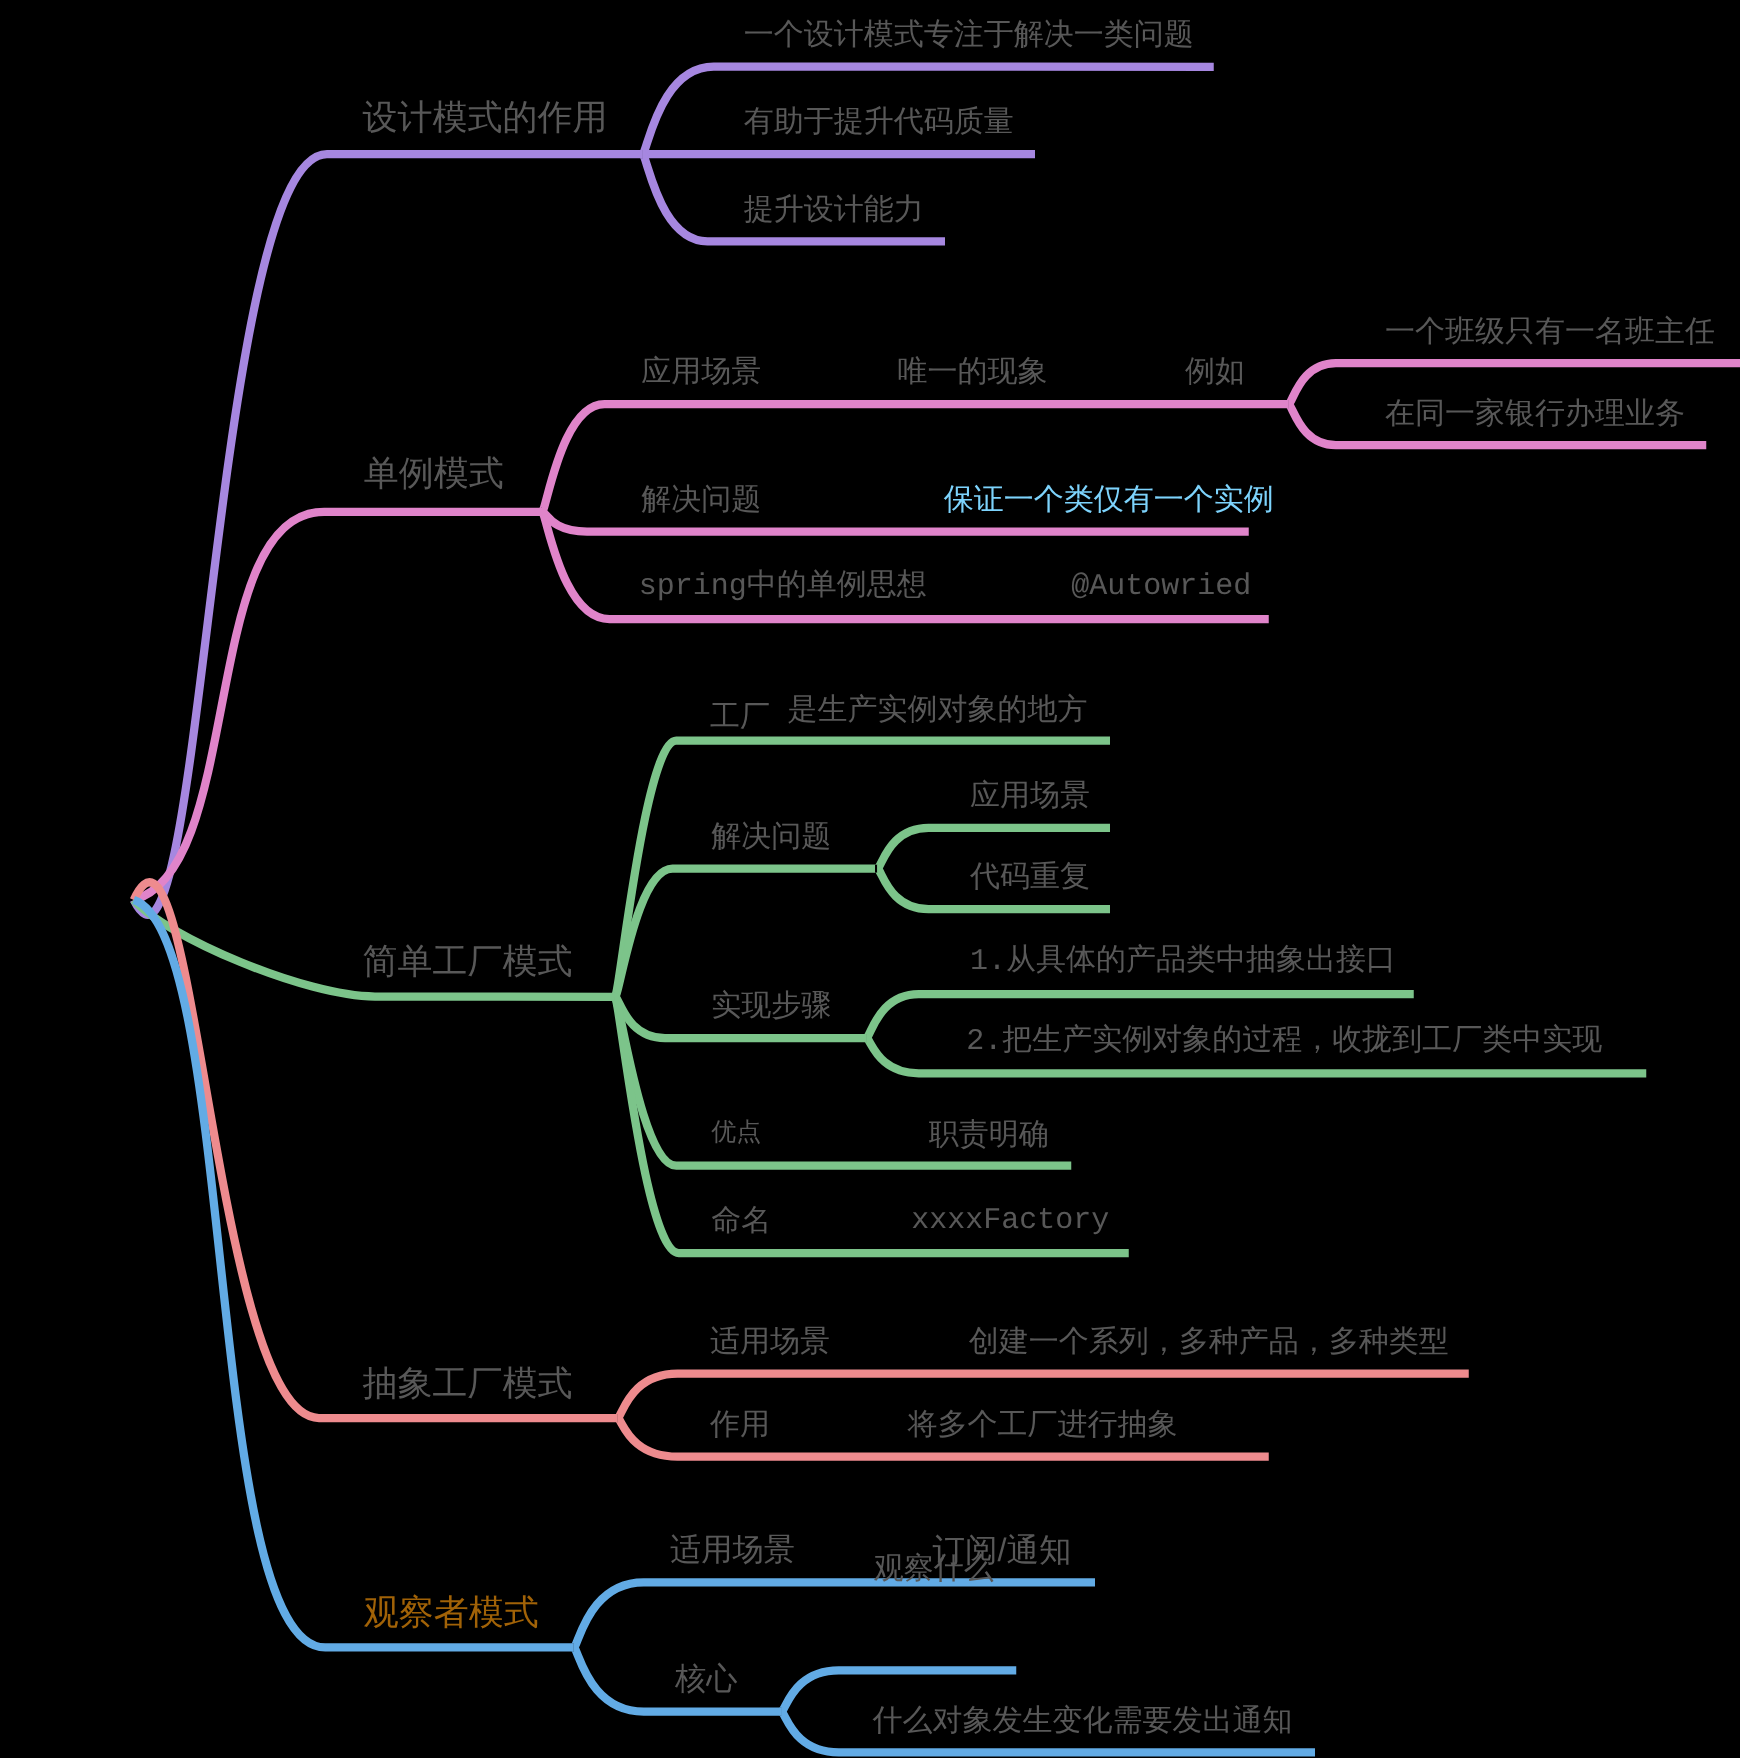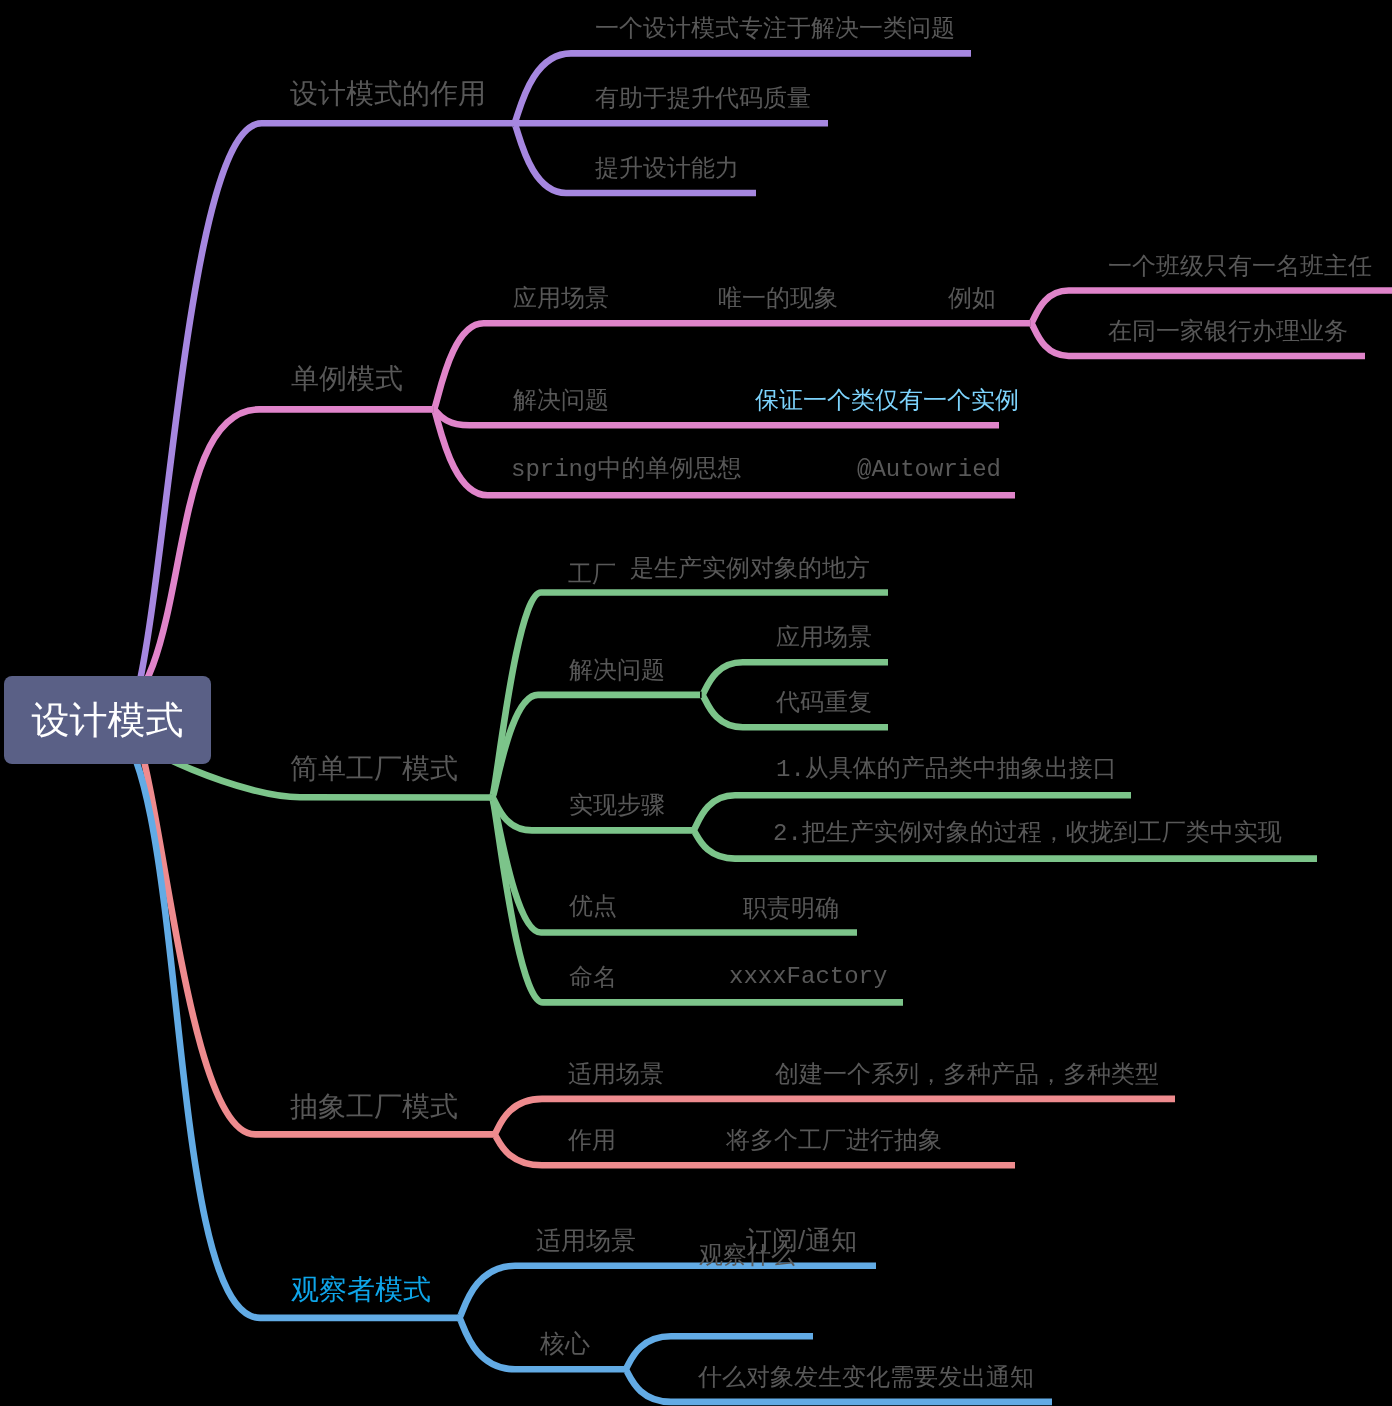--- a/index.html
+++ b/index.html
@@ -40,23 +40,20 @@
       <path d="M693 830.4 C696.5 830.4 701.384 858.6 735 858.6 L1317 858.6" fill="none" stroke="#7cc48a" stroke-width="6.6" stroke-linecap="butt" stroke-linejoin="round"></path>
       <path d="M107 720 C155.5 614.3 171.1 1134.4 255.2 1134.4 L494 1134.4" fill="none" stroke="#ee8b8e" stroke-width="6.6" stroke-linecap="butt" stroke-linejoin="round"></path>
       <path d="M494 1134.4 C497.5 1134.4 503.26 1098.9 542 1098.9 L1175 1098.9" fill="none" stroke="#ee8b8e" stroke-width="6.6" stroke-linecap="butt" stroke-linejoin="round"></path>
       <path d="M494 1134.4 C497.5 1134.4 502.70799999999997 1165.3 542 1165.3 L1015 1165.3" fill="none" stroke="#ee8b8e" stroke-width="6.6" stroke-linecap="butt" stroke-linejoin="round"></path>
       <path d="M107 720 C189.6 747 163.7 1317.9 260.2 1317.9 L459 1317.9" fill="none" stroke="#62abe5" stroke-width="6.6" stroke-linecap="butt" stroke-linejoin="round"></path>
       <path d="M459 1317.9 C462.5 1317.9 470.252 1265.8 515 1265.8 L876 1265.8" fill="none" stroke="#62abe5" stroke-width="6.6" stroke-linecap="butt" stroke-linejoin="round"></path>
       <path d="M459 1317.9 C462.5 1317.9 470.168 1369.3 515 1369.3 L625 1369.3" fill="none" stroke="#62abe5" stroke-width="6.6" stroke-linecap="butt" stroke-linejoin="round"></path>
       <path d="M625 1369.3 C628.5 1369.3 633.96 1336.3 671 1336.3 L813 1336.3" fill="none" stroke="#62abe5" stroke-width="6.6" stroke-linecap="butt" stroke-linejoin="round"></path>
       <path d="M625 1369.3 C628.5 1369.3 633.912 1401.9 671 1401.9 L1052 1401.9" fill="none" stroke="#62abe5" stroke-width="6.6" stroke-linecap="butt" stroke-linejoin="round"></path>
     </svg>
-  <div id="root-box" style="position: absolute; display: flex; align-items: center; justify-content: center; line-height: 1; left: 4px; top: 676px; width: 207px; height: 88px; border-radius: 8px; font-size: 38px; background: rgb(90, 96, 134); color: rgb(255, 255, 255); font-family: &quot;Liberation Sans&quot;, sans-serif;">
-      <span>设计模式</span>
-    </div>
   <div id="labels">
       <div class="node-label" style="left: 290px; font-size: 28px; color: rgb(88, 88, 88); top: 80px;">设计模式的作用</div>
       <div class="node-label" style="left: 595px; font-size: 24px; color: rgb(88, 88, 88); top: 16.4px;">一个设计模式专注于解决一类问题</div>
       <div class="node-label" style="left: 595px; font-size: 24px; color: rgb(88, 88, 88); top: 86.3px;">有助于提升代码质量</div>
       <div class="node-label" style="left: 595px; font-size: 24px; color: rgb(88, 88, 88); top: 156px;">提升设计能力</div>
       <div class="node-label" style="left: 291px; font-size: 28px; color: rgb(88, 88, 88); top: 365px;">单例模式</div>
       <div class="node-label" style="left: 513px; font-size: 24px; color: rgb(88, 88, 88); top: 286.3px;">应用场景</div>
       <div class="node-label" style="left: 718px; font-size: 24px; color: rgb(88, 88, 88); top: 286.3px;">唯一的现象</div>
       <div class="node-label" style="left: 948px; font-size: 24px; color: rgb(88, 88, 88); top: 286.3px;">例如</div>
       <div class="node-label" style="left: 1108px; font-size: 24px; color: rgb(88, 88, 88); top: 253.5px;">一个班级只有一名班主任</div>
@@ -67,29 +64,29 @@
       <div class="node-label mono" style="left: 857px; font-size: 24px; color: rgb(88, 88, 88); top: 458.3px;">@Autowried</div>
       <div class="node-label" style="left: 290px; font-size: 28px; color: rgb(88, 88, 88); top: 755px;">简单工厂模式</div>
       <div class="node-label" style="left: 568px; font-size: 24px; color: rgb(88, 88, 88); top: 562px;">工厂</div>
       <div class="node-label" style="left: 630px; font-size: 24px; color: rgb(88, 88, 88); top: 555.5px;">是生产实例对象的地方</div>
       <div class="node-label" style="left: 569px; font-size: 24px; color: rgb(88, 88, 88); top: 657.9px;">解决问题</div>
       <div class="node-label" style="left: 776px; font-size: 24px; color: rgb(88, 88, 88); top: 625.3px;">应用场景</div>
       <div class="node-label" style="left: 776px; font-size: 24px; color: rgb(88, 88, 88); top: 690.3px;">代码重复</div>
       <div class="node-label" style="left: 569px; font-size: 24px; color: rgb(88, 88, 88); top: 793.4px;">实现步骤</div>
       <div class="node-label mono" style="left: 776px; font-size: 24px; color: rgb(88, 88, 88); top: 758.2px;">1.从具体的产品类中抽象出接口</div>
       <div class="node-label mono" style="left: 773px; font-size: 24px; color: rgb(88, 88, 88); top: 821.6px;">2.把生产实例对象的过程，收拢到工厂类中实现</div>
-      <div class="node-label" style="left: 569px; font-size: 24px; color: rgb(88, 88, 88); top: 895.5px; font-family: Liberation Mono, monospace;">优点</div>
+      <div class="node-label" style="left: 569px; font-size: 20px; color: rgb(88, 88, 88); top: 895.5px;">优点</div>
       <div class="node-label" style="left: 743px; font-size: 24px; color: rgb(88, 88, 88); top: 895.5px;">职责明确</div>
       <div class="node-label" style="left: 569px; font-size: 24px; color: rgb(88, 88, 88); top: 965.4px;">命名</div>
       <div class="node-label mono" style="left: 729px; font-size: 24px; color: rgb(88, 88, 88); top: 965.4px;">xxxxFactory</div>
       <div class="node-label" style="left: 290px; font-size: 28px; color: rgb(88, 88, 88); top: 1093px;">抽象工厂模式</div>
       <div class="node-label" style="left: 568px; font-size: 24px; color: rgb(88, 88, 88); top: 1061.9px;">适用场景</div>
       <div class="node-label" style="left: 775px; font-size: 24px; color: rgb(88, 88, 88); top: 1061.9px;">创建一个系列，多种产品，多种类型</div>
       <div class="node-label" style="left: 568px; font-size: 24px; color: rgb(88, 88, 88); top: 1128.3px;">作用</div>
       <div class="node-label" style="left: 726px; font-size: 24px; color: rgb(88, 88, 88); top: 1128.3px;">将多个工厂进行抽象</div>
-      <div class="node-label" style="left: 291px; font-size: 28px; color: #0ea5e9; top: 1276px;">观察者模式</div>
+      <div class="node-label" style="left: 291px; font-size: 28px; color: #a16207; top: 1276px;">观察者模式</div>
       <div class="node-label" style="left: 536px; font-size: 25px; color: rgb(88, 88, 88); top: 1227.8px;">适用场景</div>
       <div class="node-label" style="left: 746px; font-size: 26px; color: rgb(88, 88, 88); top: 1226.8px;">订阅/通知</div>
       <div class="node-label" style="left: 540px; font-size: 25px; color: rgb(88, 88, 88); top: 1331.3px;">核心</div>
       <div class="node-label" style="left: 699px; font-size: 24px; color: rgb(88, 88, 88); top: 1243px;">观察什么</div>
       <div class="node-label" style="left: 698px; font-size: 24px; color: rgb(88, 88, 88); top: 1364.9px;">什么对象发生变化需要发出通知</div>
     </div>
 </div>
 
 </body></html>

